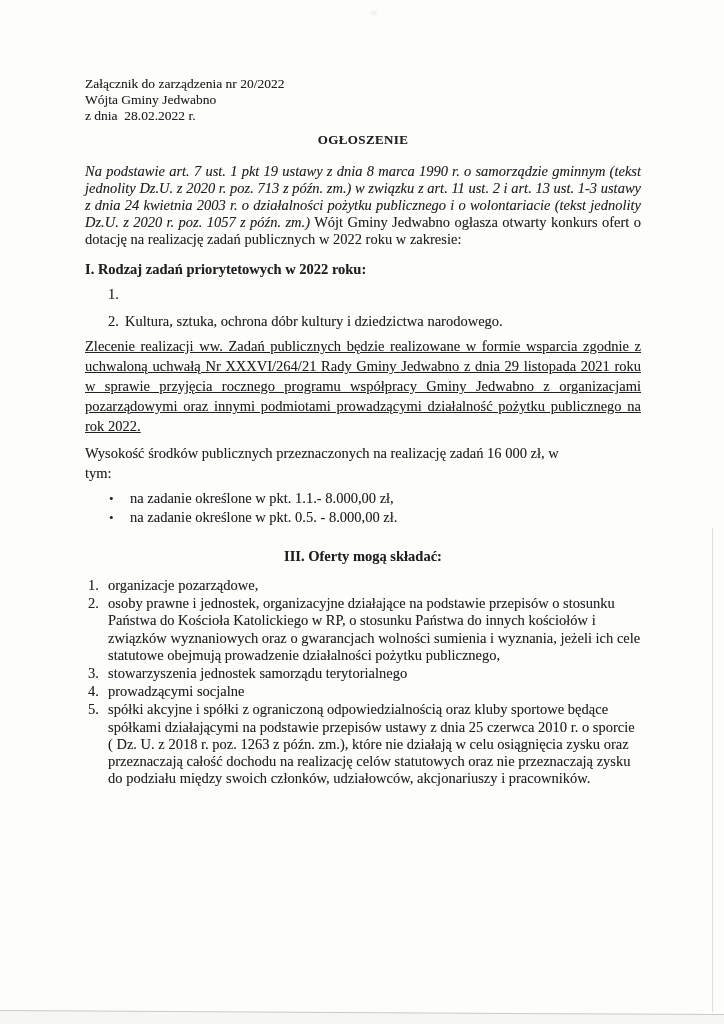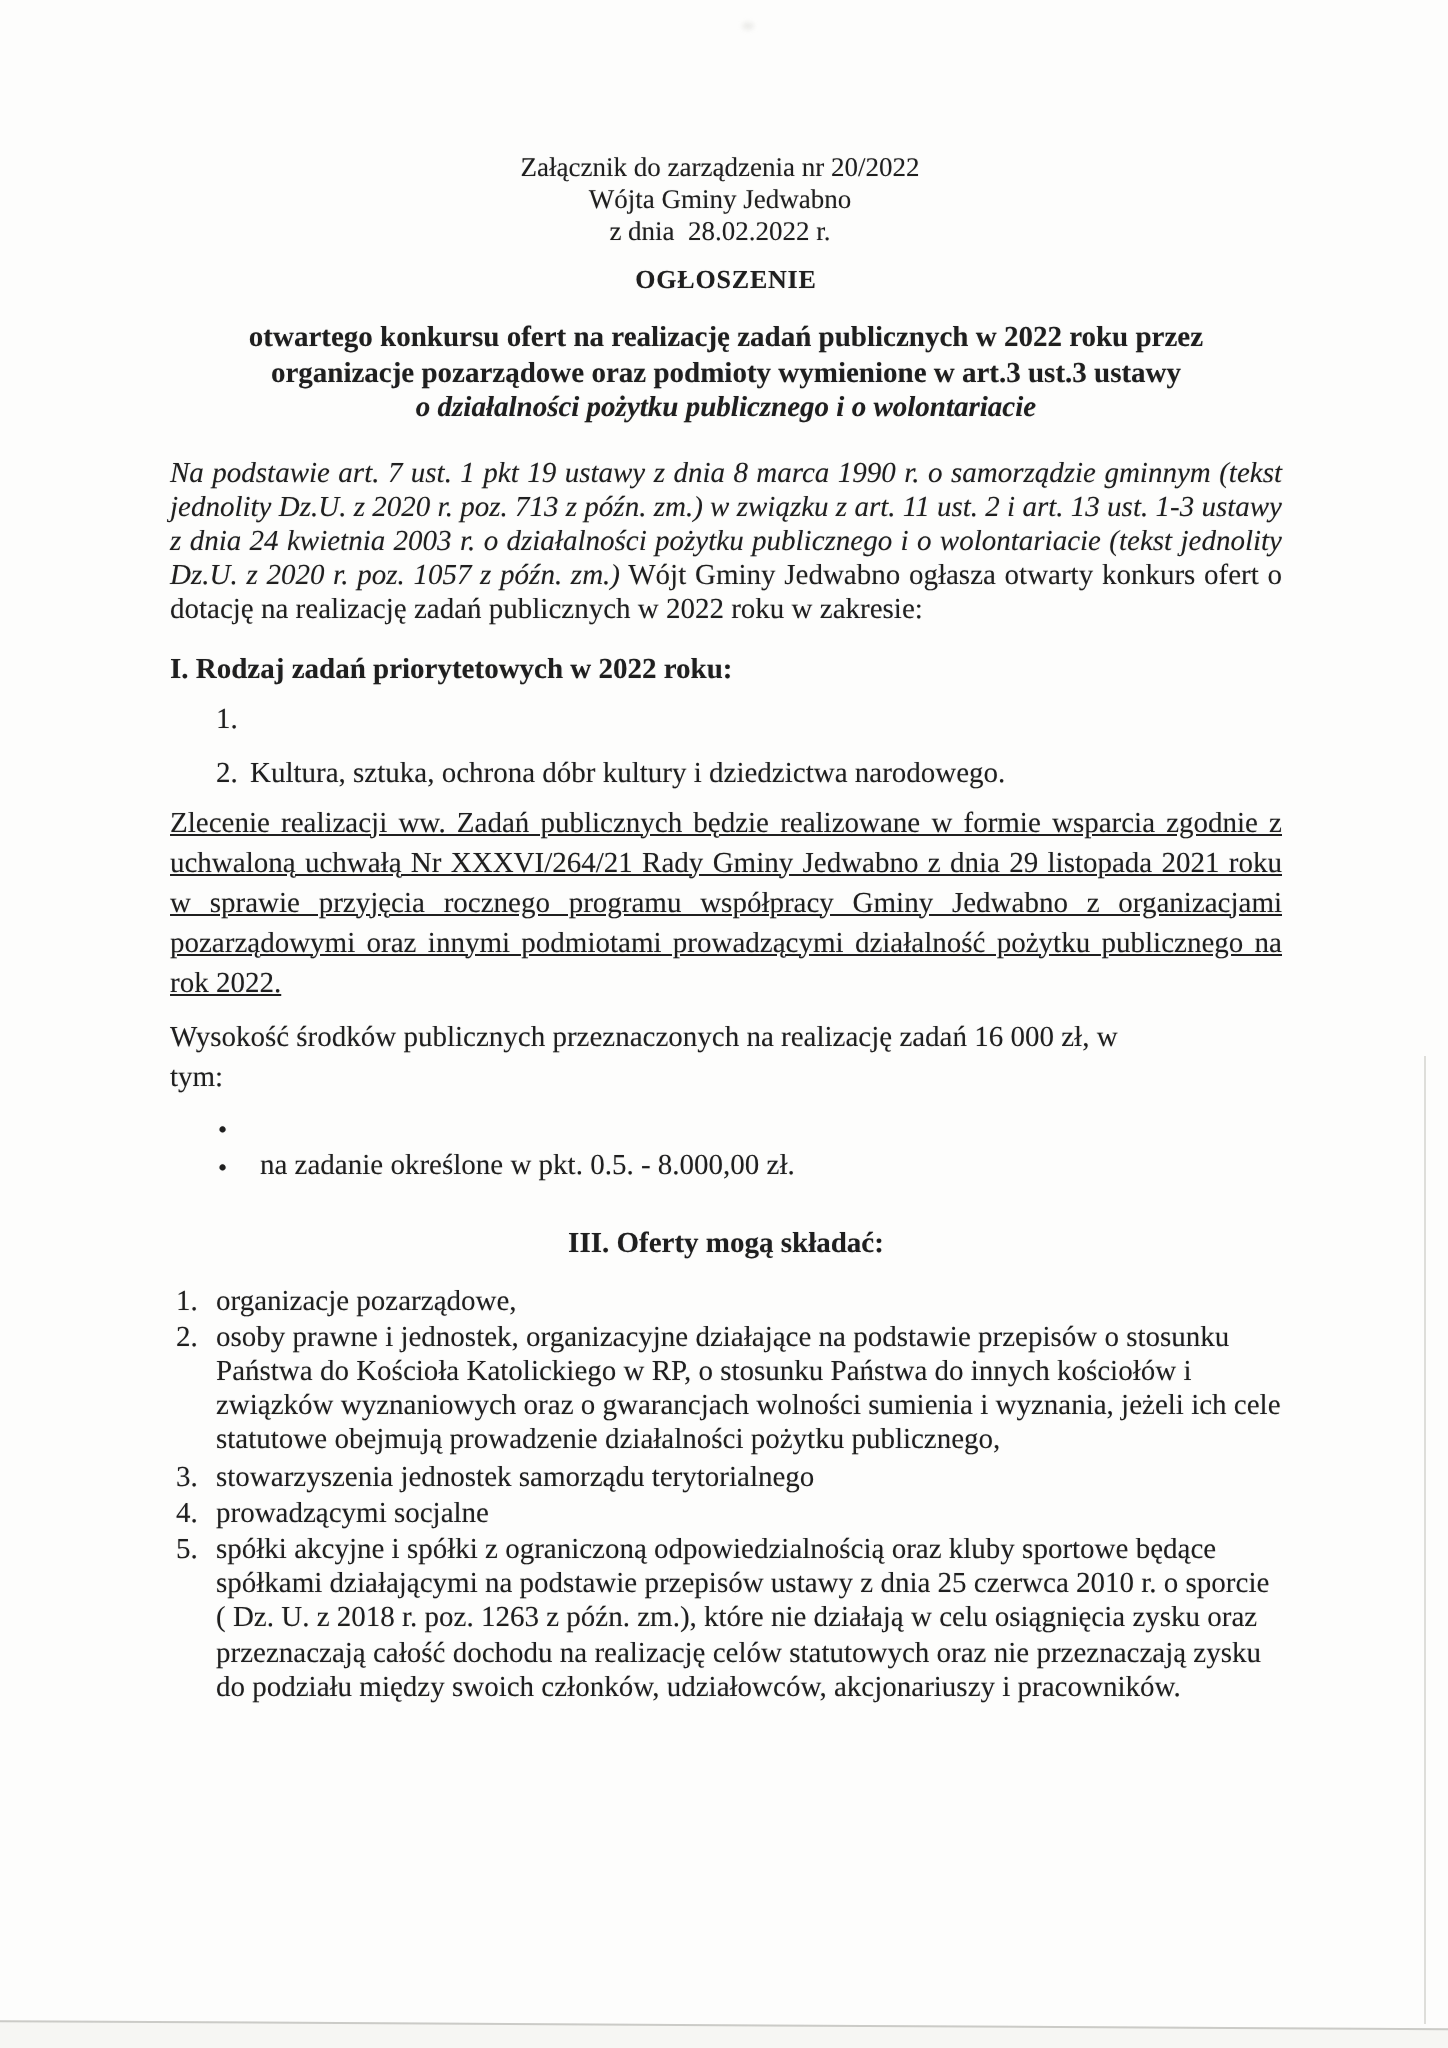--- a/index.html
+++ b/index.html
@@ -15,21 +15,21 @@
     text-shadow: 0 0 0.5px rgba(40,40,40,0.35);
   }
   .content {
     position: absolute;
     left: 85px;
     top: 76px;
     width: 556px;
     font-size: 14.5px;
   }
   .attachment-block {
-    text-align: center;
+    text-align: left;
     font-size: 13.5px;
     line-height: 16px;
     padding-right: 6px;
   }
   .attachment-block div { white-space: pre; }
   .doc-title {
     margin: 8px 0 0 0;
     text-align: center;
     font-size: 13px;
     font-weight: bold;
@@ -124,25 +124,20 @@
   <div class="content">
 
     <div class="attachment-block">
       <div>Załącznik do zarządzenia nr 20/2022</div>
       <div>Wójta Gminy Jedwabno</div>
       <div>z dnia  28.02.2022 r.</div>
     </div>
 
     <h1 class="doc-title">OGŁOSZENIE</h1>
 
-    <div class="subtitle">
-      <div class="subtitle-main">otwartego konkursu ofert na realizację zadań publicznych w 2022 roku  przez
-organizacje pozarządowe oraz podmioty wymienione w art.3 ust.3 ustawy</div>
-      <div class="subtitle-italic">o działalności pożytku publicznego i o wolontariacie</div>
-    </div>
 
     <p class="intro"><span class="citation">Na podstawie art. 7 ust. 1 pkt 19 ustawy z dnia 8 marca 1990 r. o samorządzie gminnym (tekst jednolity Dz.U. z 2020 r. poz. 713 z późn. zm.) w związku z art. 11 ust. 2 i art. 13 ust. 1-3 ustawy z dnia 24 kwietnia 2003 r. o działalności pożytku publicznego i o wolontariacie (tekst jednolity Dz.U. z 2020 r. poz. 1057 z późn. zm.)</span> <span>Wójt Gminy Jedwabno ogłasza otwarty konkurs ofert o dotację na realizację zadań publicznych  w 2022 roku w zakresie:</span></p>
 
     <h2 class="sec sec-1">I. Rodzaj zadań priorytetowych w 2022 roku:</h2>
 
     <ol class="tasks">
       <li>
         <span class="num">1.</span>
       </li>
       <li>
@@ -153,20 +148,21 @@
 
     <p class="para-delegation">Zlecenie realizacji ww. Zadań publicznych będzie realizowane w formie wsparcia zgodnie z uchwaloną uchwałą Nr XXXVI/264/21 Rady Gminy Jedwabno z dnia 29 listopada 2021 roku w sprawie przyjęcia rocznego programu współpracy Gminy Jedwabno z organizacjami pozarządowymi oraz innymi podmiotami prowadzącymi działalność pożytku publicznego na rok 2022.</p>
 
 
     <p class="para-funds">Wysokość środków publicznych przeznaczonych na realizację zadań 16 000 zł, w
 tym:</p>
 
     <ul class="bullets">
       <li>
         <span class="bullet">•</span>
+        <span class="txt">na zadanie określone w pkt. 1.1.- 8.000,00 zł,</span>
       </li>
       <li>
         <span class="bullet">•</span>
         <span class="txt">na zadanie określone w pkt. 0.5. - 8.000,00 zł.</span>
       </li>
     </ul>
 
     <h2 class="sec sec-3">III. Oferty mogą składać:</h2>
 
     <ol class="offerors">

